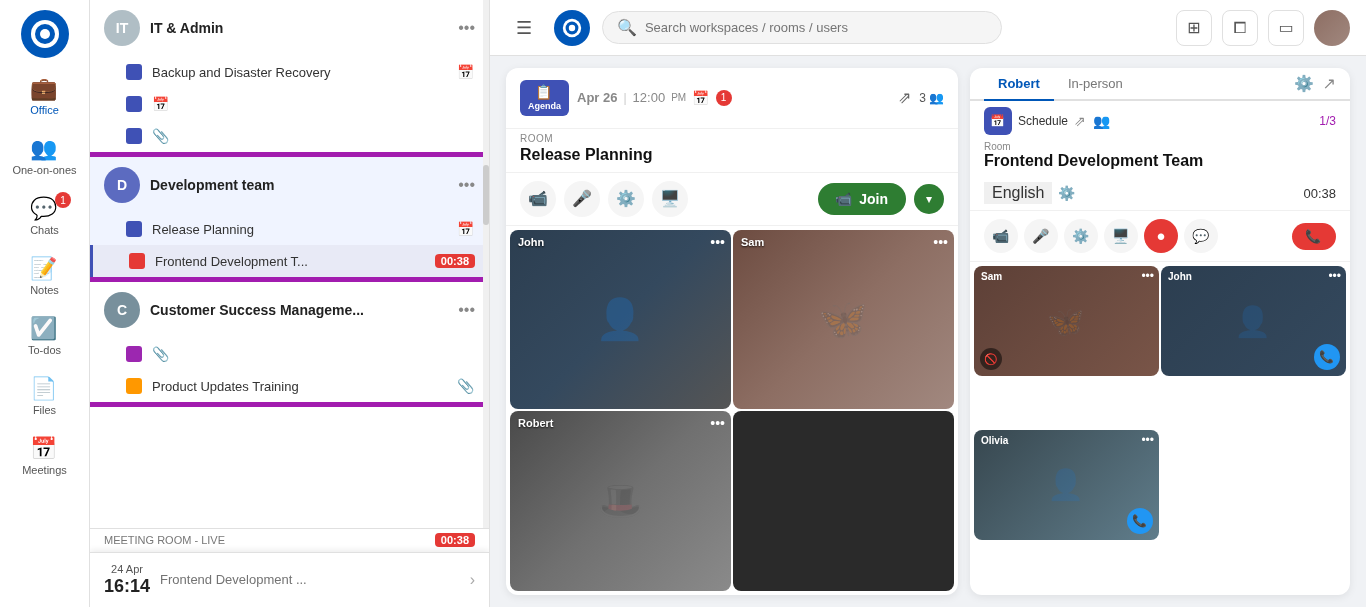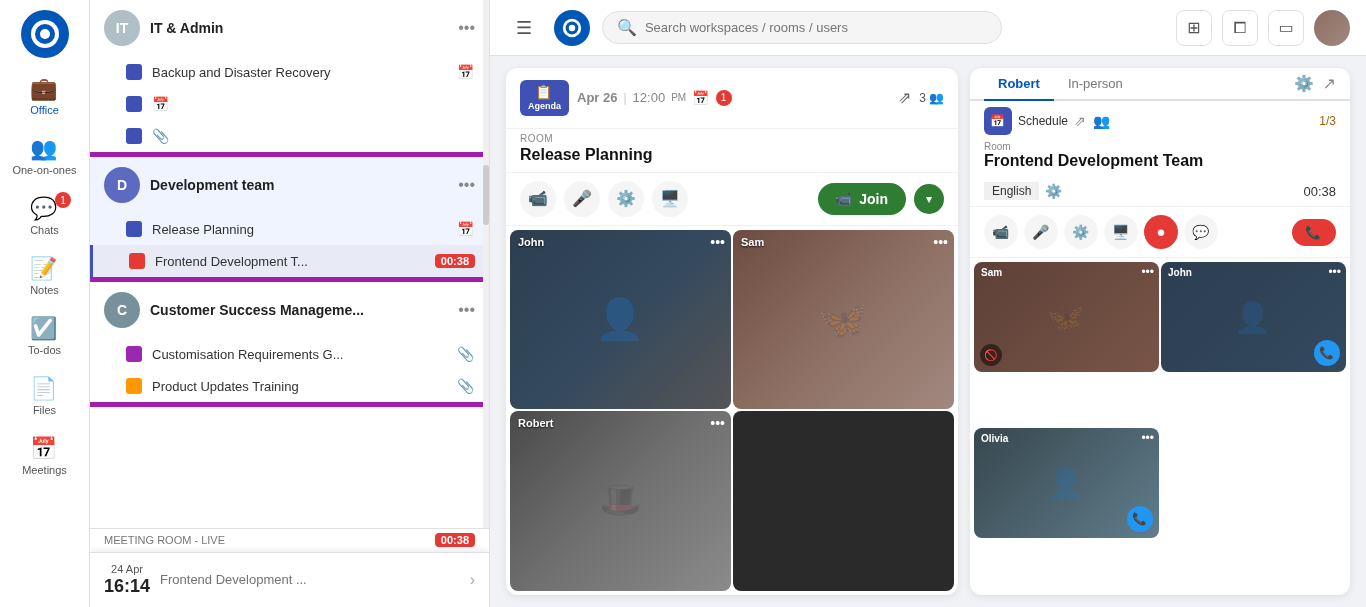--- a/index.html
+++ b/index.html
@@ -241,31 +241,31 @@
     }
     .call-tab.active { color: #0057b8; border-bottom-color: #0057b8; font-weight: 700; }
     .call-info { padding: 6px 14px; }
     .call-schedule { display: flex; align-items: center; gap: 6px; }
     .schedule-icon {
       width: 28px; height: 28px; border-radius: 6px;
       background: #3f51b5; display: flex; align-items: center; justify-content: center;
       color: #fff; font-size: 12px;
     }
     .schedule-label { font-size: 12px; color: #333; font-weight: 500; }
-    .schedule-num { margin-left: auto; font-size: 12px; color: #a16207; }
+    .schedule-num { margin-left: auto; font-size: 12px; color: #a21caf; }
     .call-share { display: flex; align-items: center; gap: 8px; padding: 2px 0; }
     .call-room-label { font-size: 10px; color: #888; margin-top: 6px; }
     .call-room-name { font-size: 16px; font-weight: 700; color: #111; }
     .lang-row {
       display: flex; align-items: center; gap: 6px; padding: 6px 14px;
       border-bottom: 1px solid #f0f0f0;
     }
     .lang-badge {
       background: #f0f0f0; border-radius: 0;
-      padding: 2px 8px; font-size: 12px; color: #333;
+      padding: 2px 8px; font-size: 16px; color: #333;
     }
     .lang-timer { margin-left: auto; font-size: 13px; color: #333; font-weight: 500; }
     .call-controls {
       display: flex; align-items: center; gap: 6px; padding: 8px 14px;
       border-bottom: 1px solid #f0f0f0;
     }
     .call-ctrl {
       width: 34px; height: 34px; border-radius: 50%;
       background: #f5f5f5; border: none; cursor: pointer;
       display: flex; align-items: center; justify-content: center;
@@ -410,21 +410,20 @@
     </div>
 
     <div class="team-section">
       <div class="team-header">
         <div class="team-avatar-placeholder" style="background:#78909c">C</div>
         <span class="team-name">Customer Success Manageme...</span>
         <span class="team-more">•••</span>
       </div>
       <div class="room-item">
         <div class="room-color" style="background:#9c27b0"></div>
-        <span class="room-name">Customisation Requirements G...</span>
         <span class="room-action">📎</span>
       </div>
       <div class="room-item">
         <div class="room-color" style="background:#ff9800"></div>
         <span class="room-name">Product Updates Training</span>
         <span class="room-action">📎</span>
       </div>
     </div>
   </div>
 

